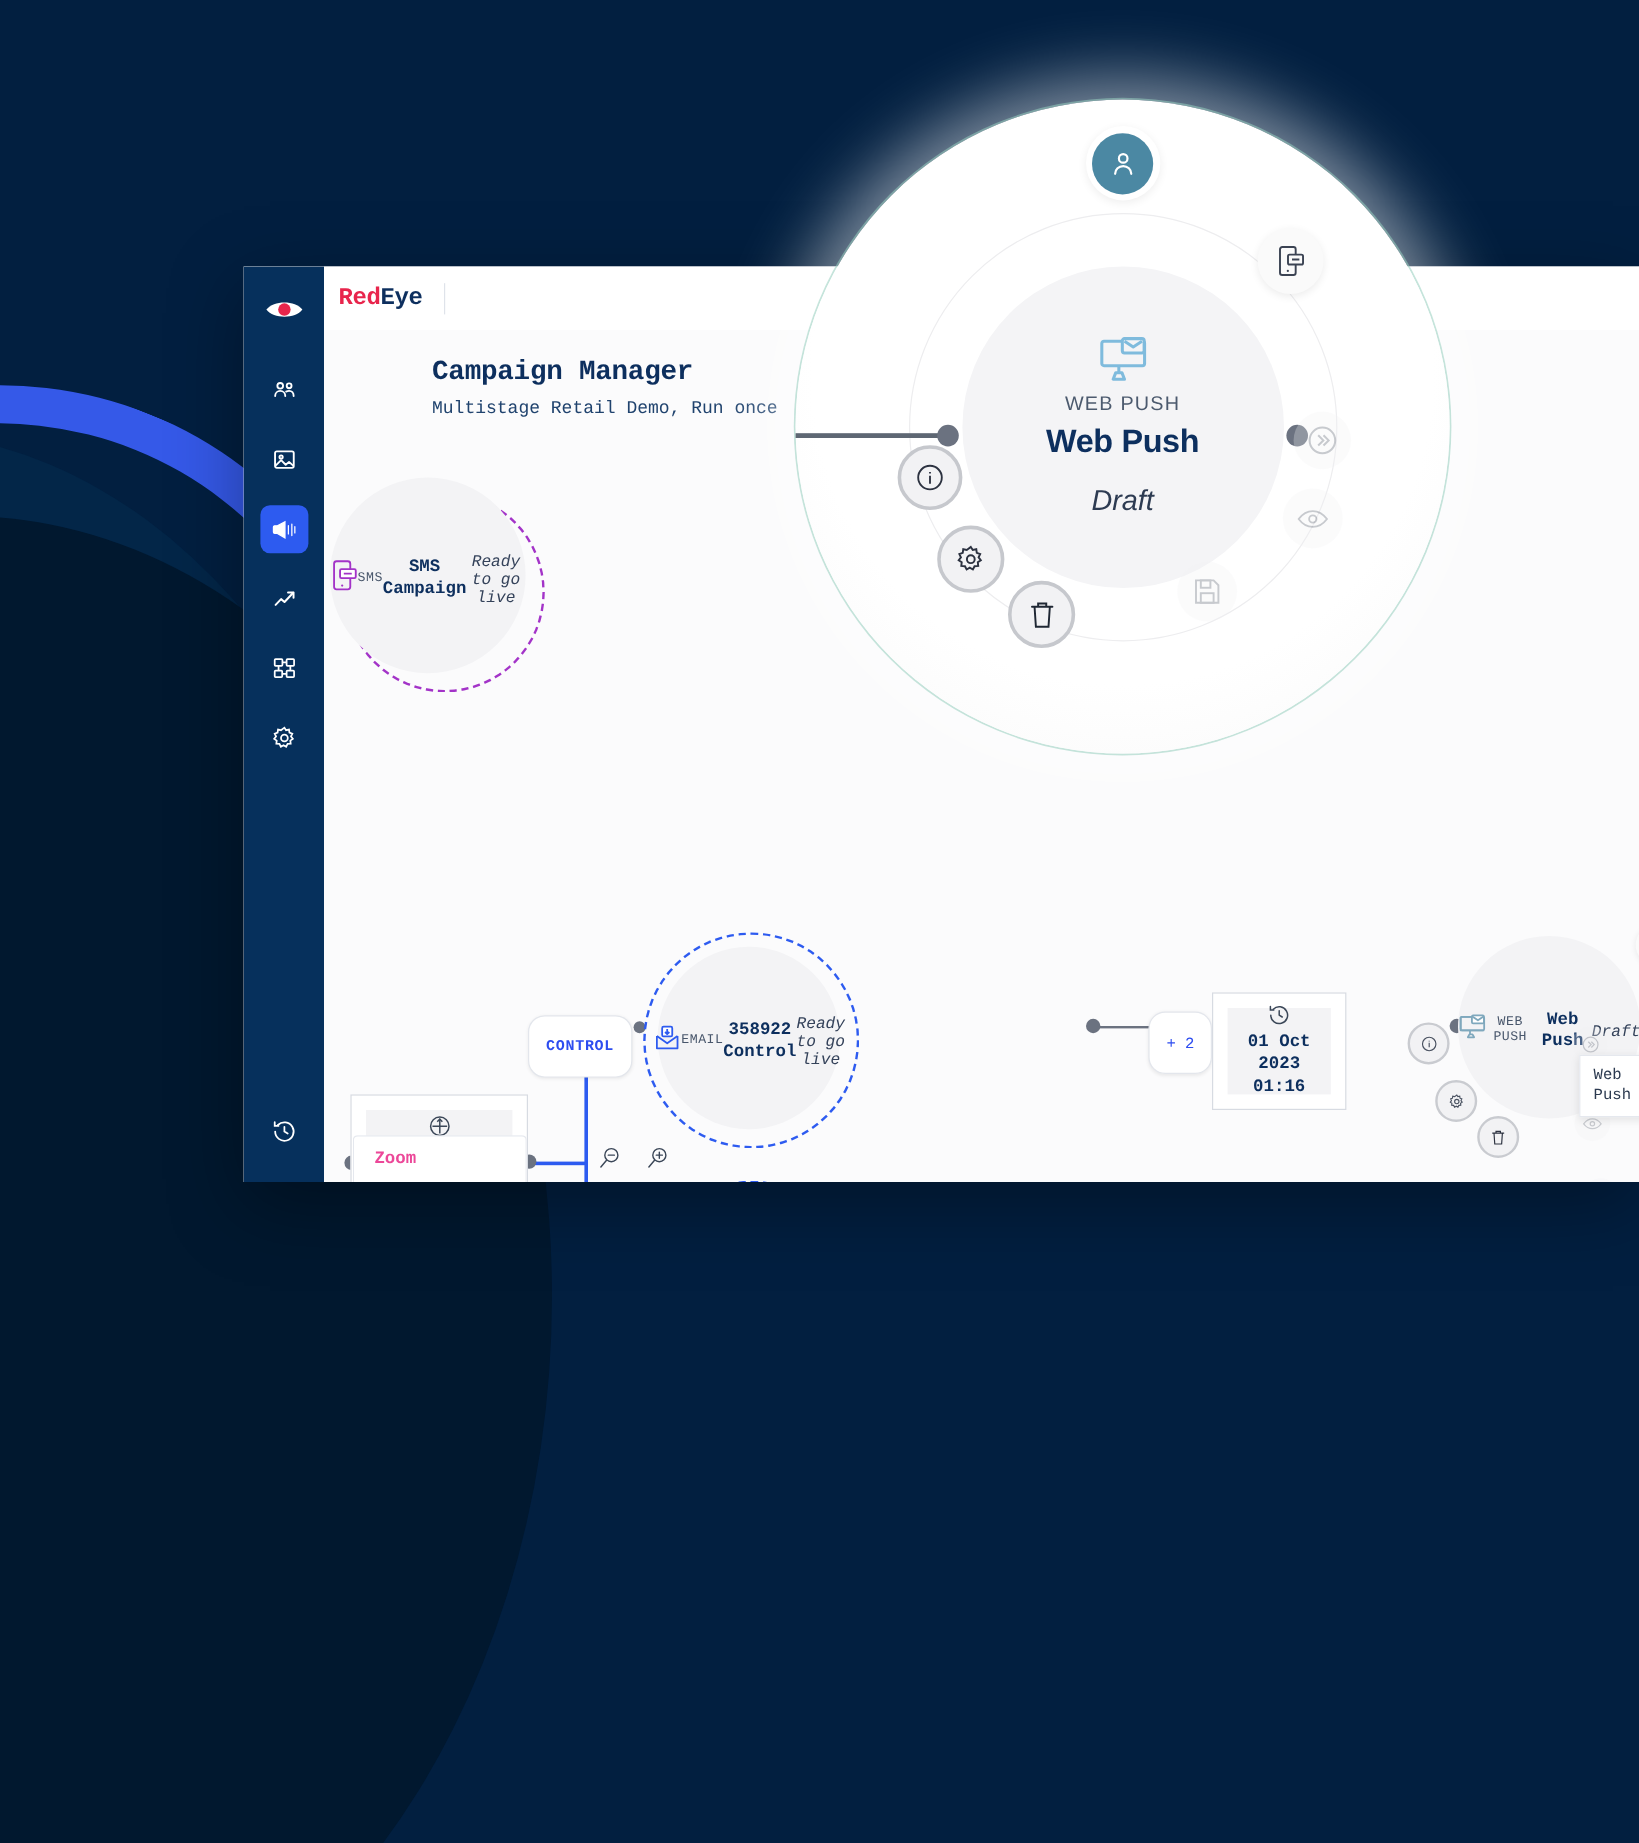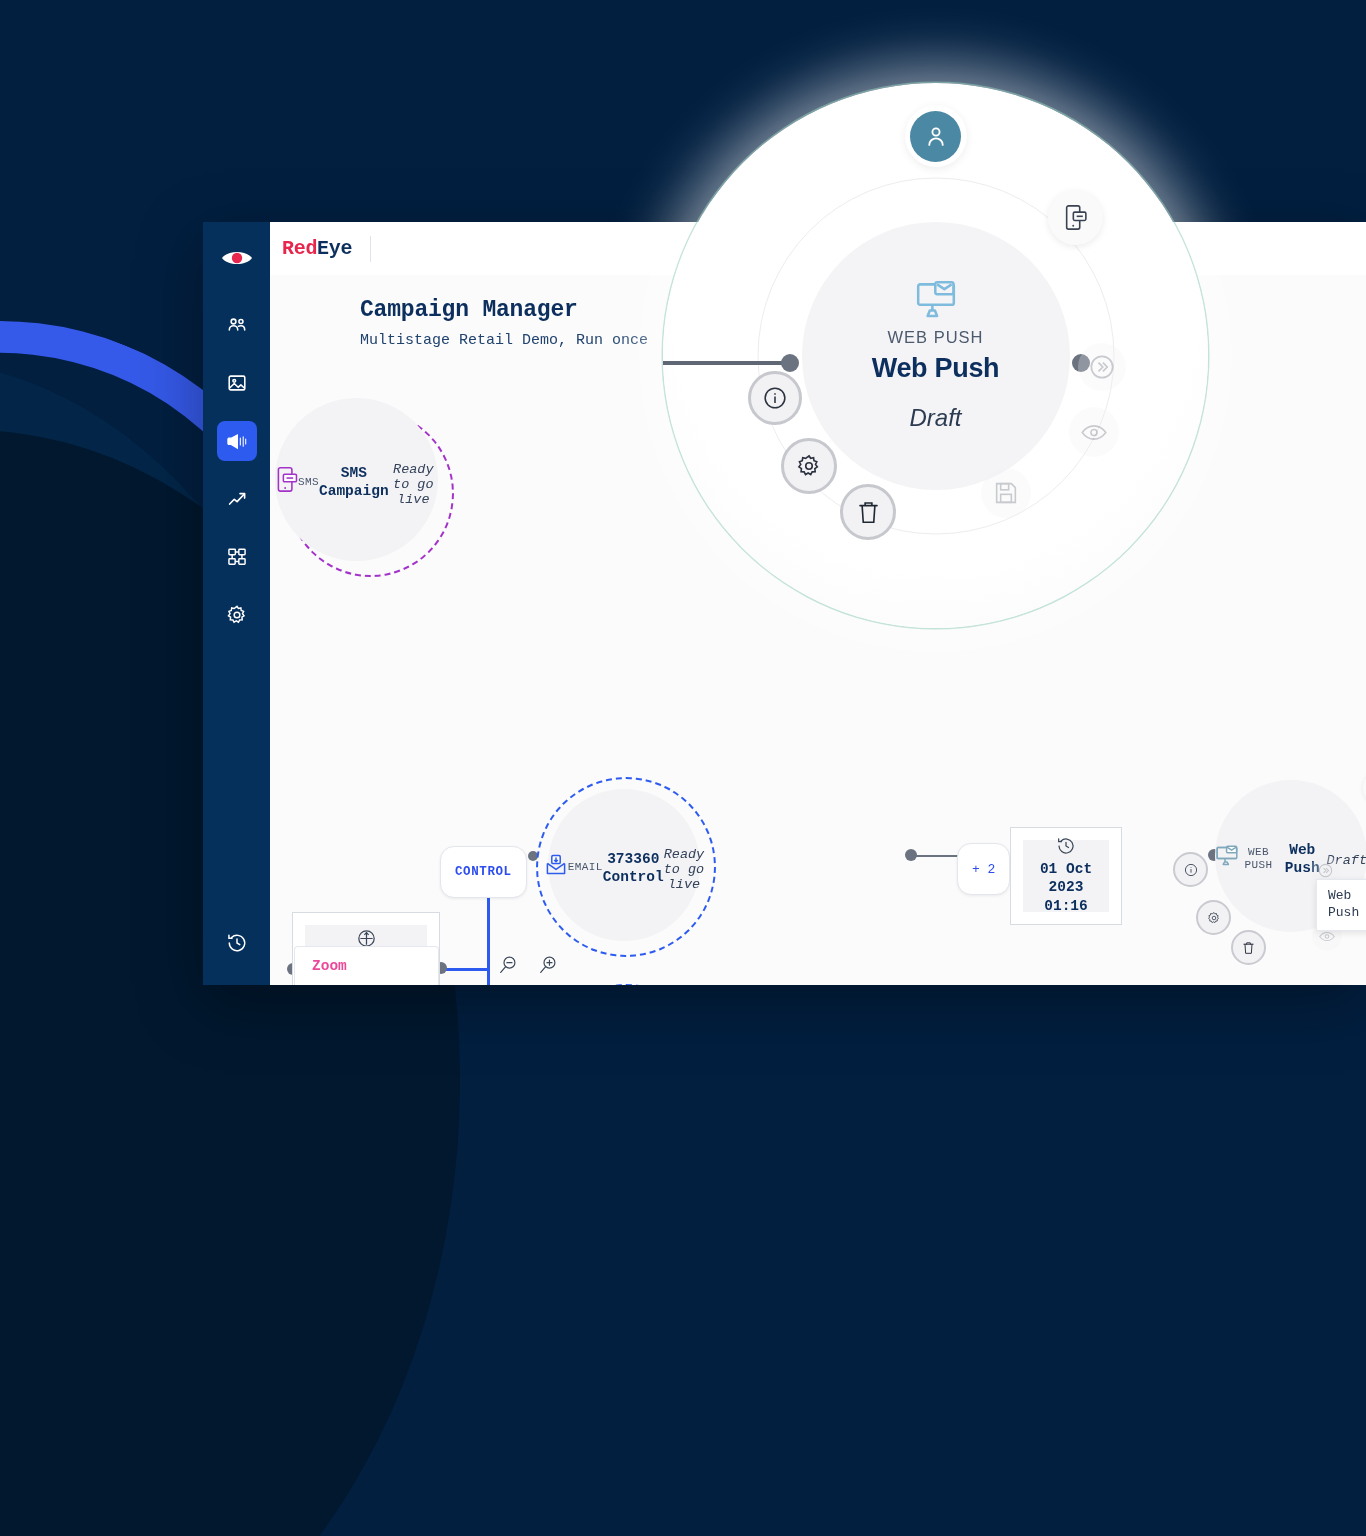--- a/index.html
+++ b/index.html
@@ -340,21 +340,21 @@
     <div class="node-circle" style="left:278px;top:514px;width:152px;height:152px;">
       <span>
         <svg width="24" height="24" viewBox="0 0 24 24" fill="none" stroke="#2d5bf0" stroke-width="1.5" stroke-linejoin="round">
           <path d="M3.4 10.4v10.2h17.2V10.4"></path>
           <path d="M3.4 10.4l8.6 6 8.6-6"></path>
           <rect x="7.8" y="2.6" width="8.4" height="8" rx="1.2" fill="#ffffff"></rect>
           <path d="M12 4.4v4.2M10.2 7l1.8 1.8L13.8 7"></path>
         </svg>
       </span>
       <div class="node-kind">EMAIL</div>
-      <div class="node-name">373360 Control</div>
+      <div class="node-name">358922 Control</div>
       <div class="node-status">Ready to go live</div>
     </div>
 
     <div class="node-ring" style="left:266px;top:709px;width:176px;height:176px;border:2px dashed #2d5bf0;"></div>
 
     <div class="pill count" style="left:687px;top:568px;">+ 2</div>
 
     <div class="node-box" style="left:740px;top:552px;width:110px;height:96px;">
       <div class="node-box-inner">
         <span>

